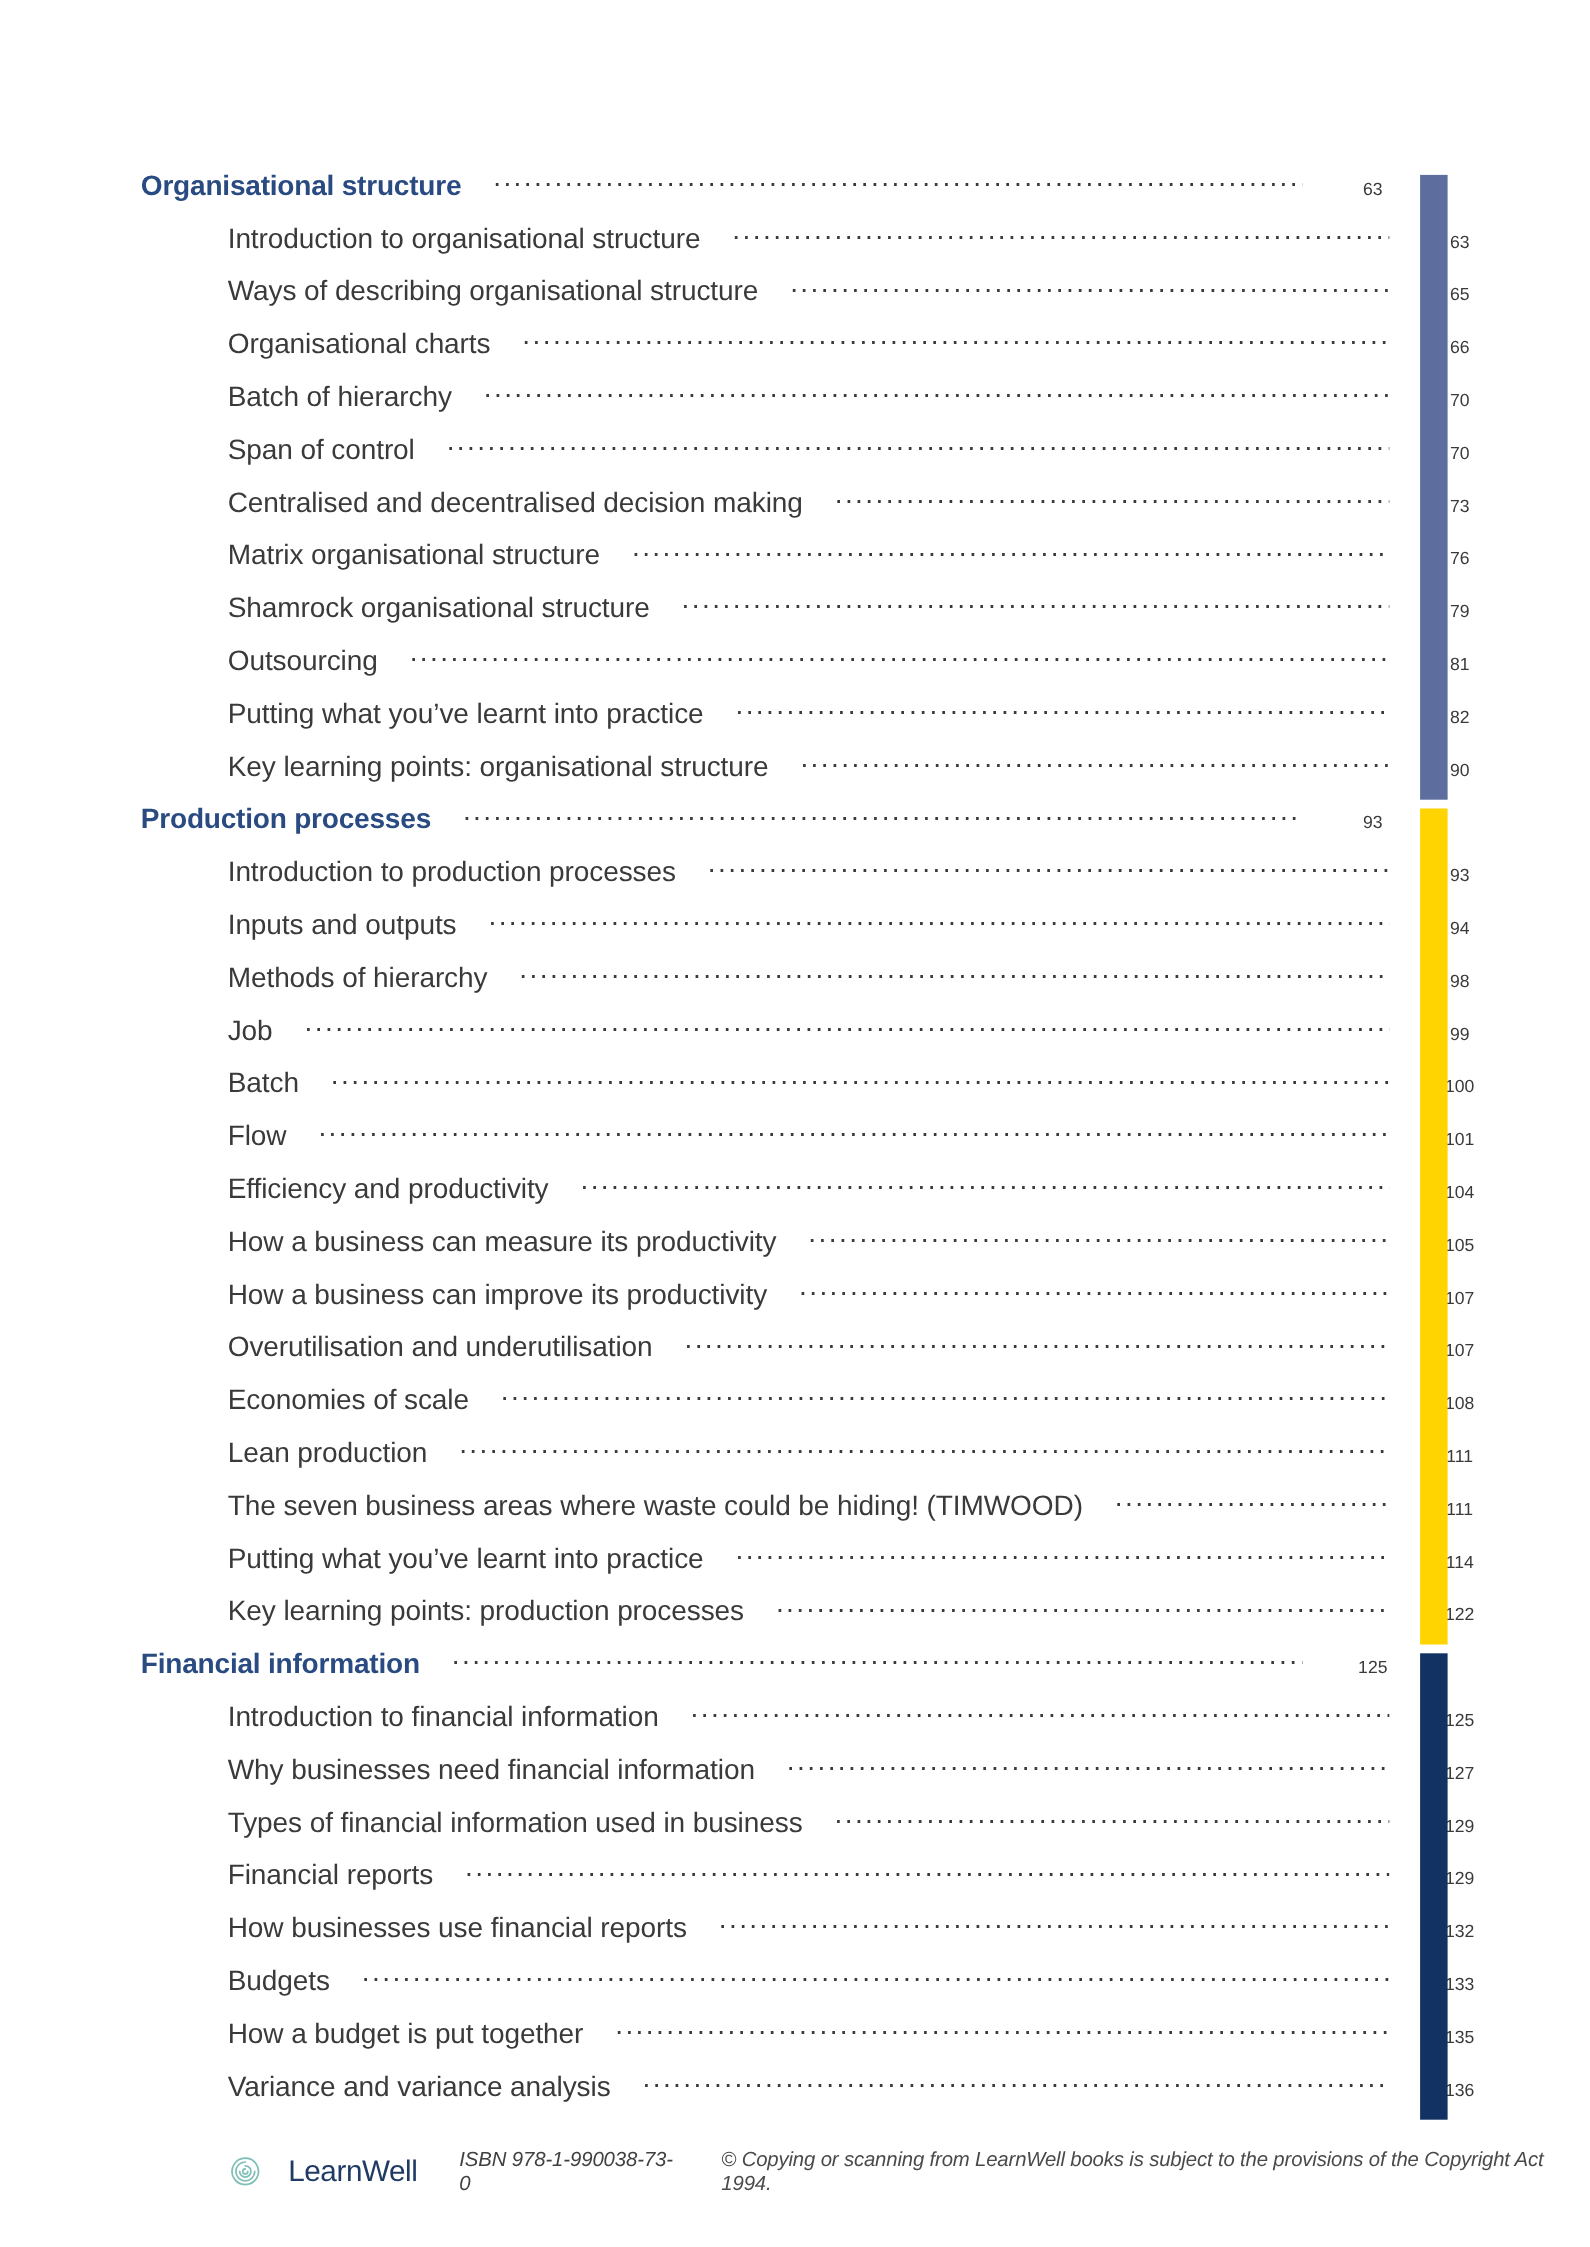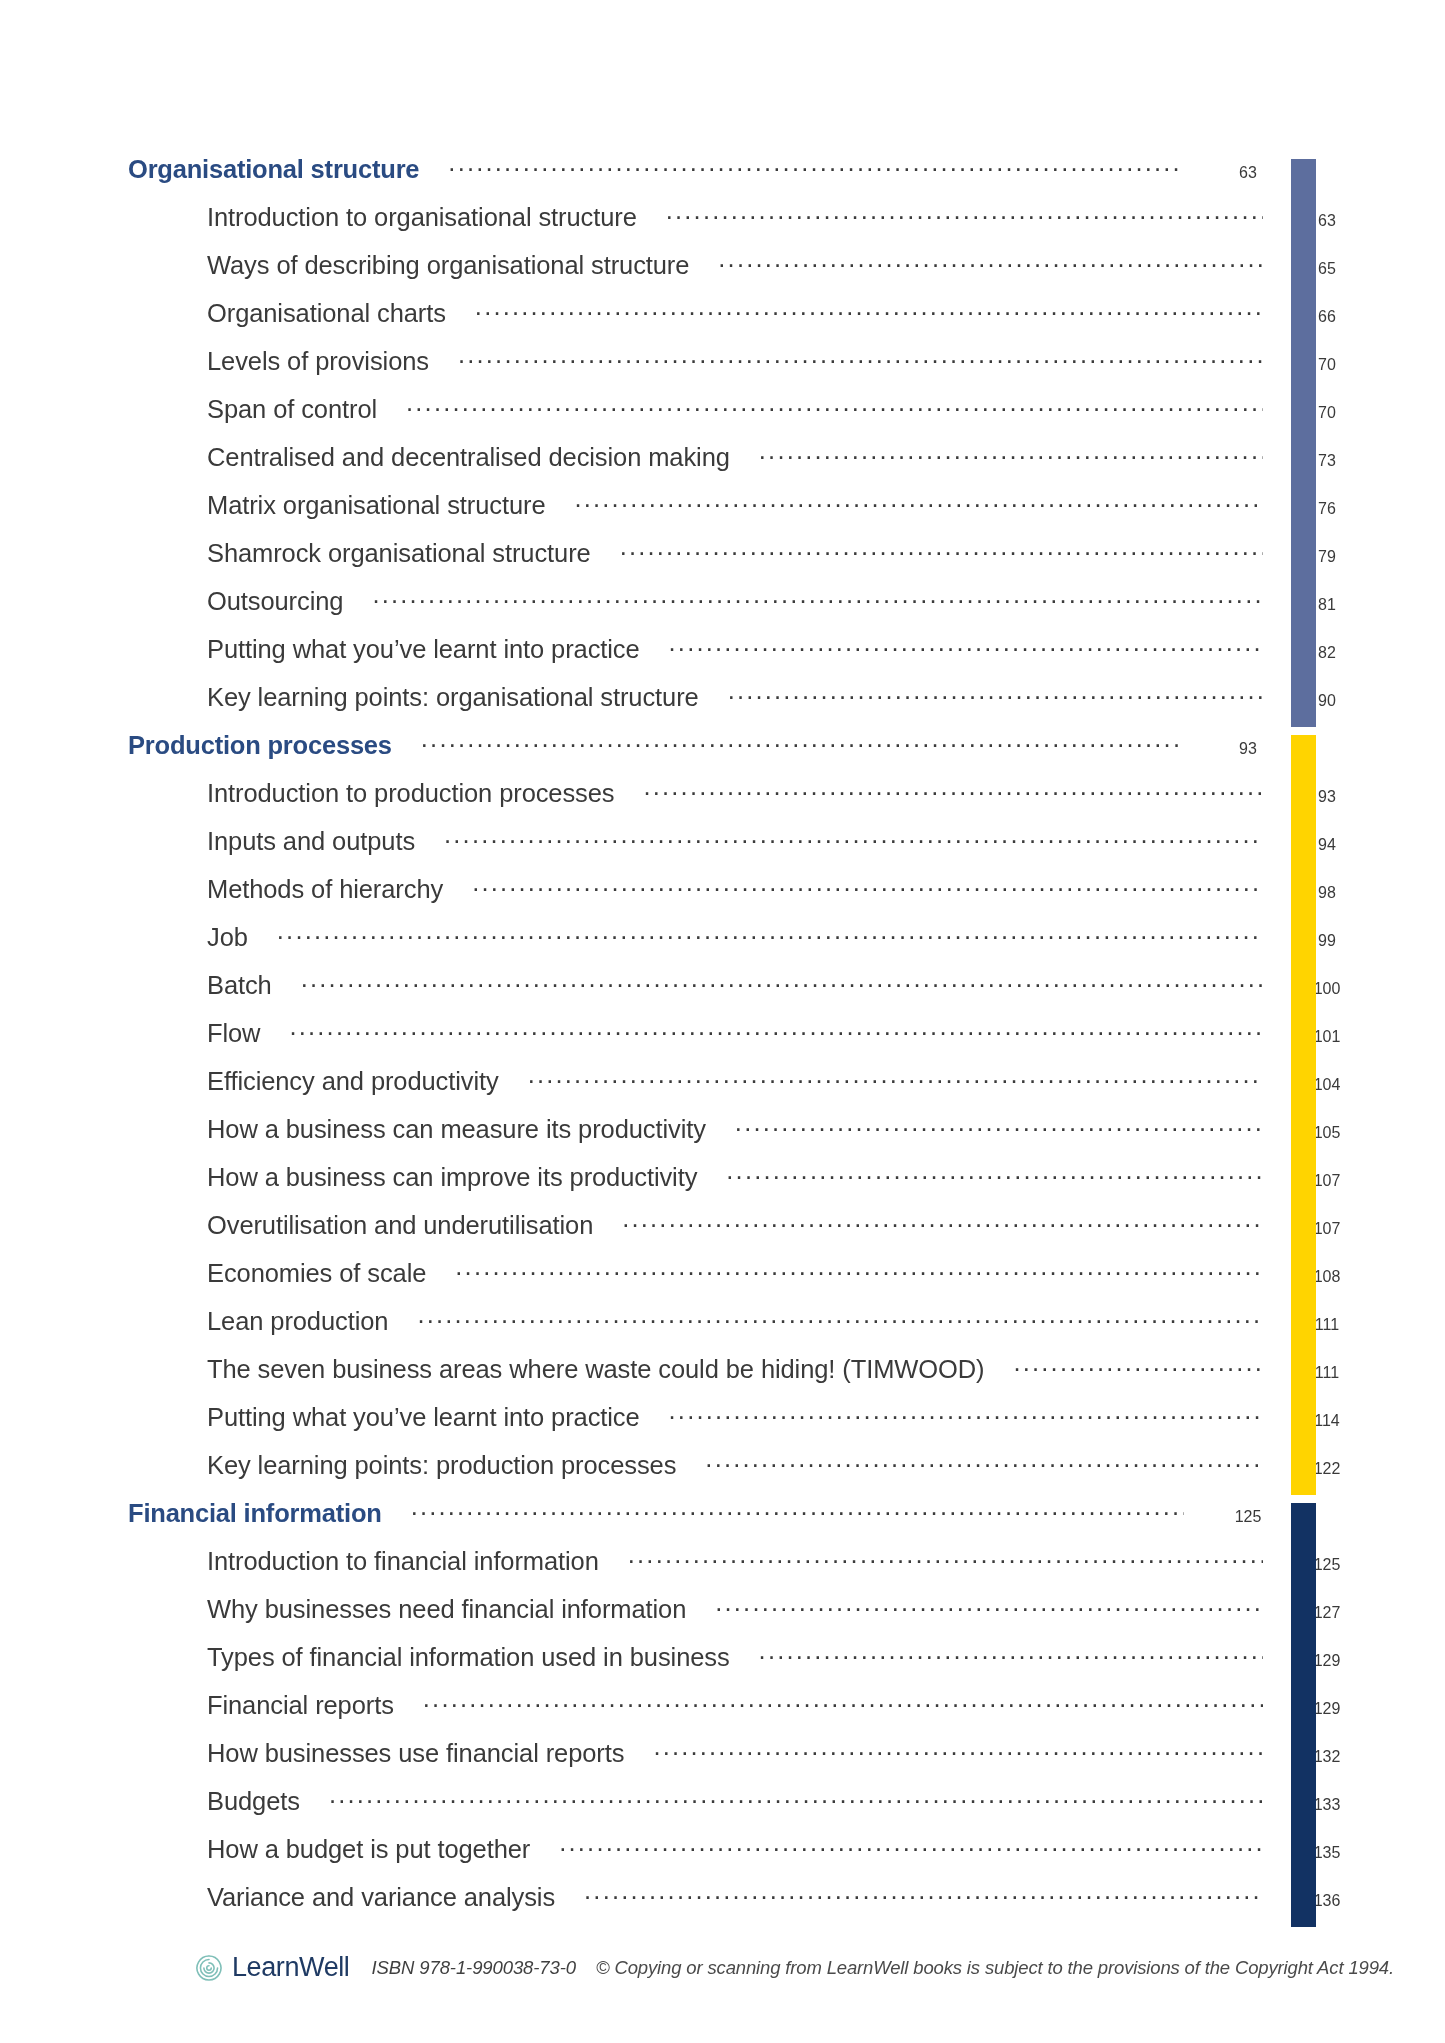--- a/index.html
+++ b/index.html
@@ -97,25 +97,25 @@
     flex: 0 0 auto;
     width: 70px;
     text-align: center;
     color: #3a3a3a;
     font-size: 16px;
   }
 
   
   .footer {
     position: absolute;
-    left: 194px;
+    left: 208px;
     top: 1952px;
     display: flex;
     align-items: center;
-    gap: 0;
+    gap: 16px;
   }
   .logo-mark {
     width: 30px;
     height: 30px;
     flex: 0 0 auto;
     margin-right: 8px;
   }
   .logo-word {
     font-size: 27px;
     color: #1f3a63;
@@ -160,21 +160,21 @@
           <span class="label">Ways of describing organisational structure</span>
           <span class="leader"></span>
           <span class="pageno">65</span>
         </div>
         <div class="row entry">
           <span class="label">Organisational charts</span>
           <span class="leader"></span>
           <span class="pageno">66</span>
         </div>
         <div class="row entry">
-          <span class="label">Levels of provisions</span>
+          <span class="label">Batch of hierarchy</span>
           <span class="leader"></span>
           <span class="pageno">70</span>
         </div>
         <div class="row entry">
           <span class="label">Span of control</span>
           <span class="leader"></span>
           <span class="pageno">70</span>
         </div>
         <div class="row entry">
           <span class="label">Centralised and decentralised decision making</span>

